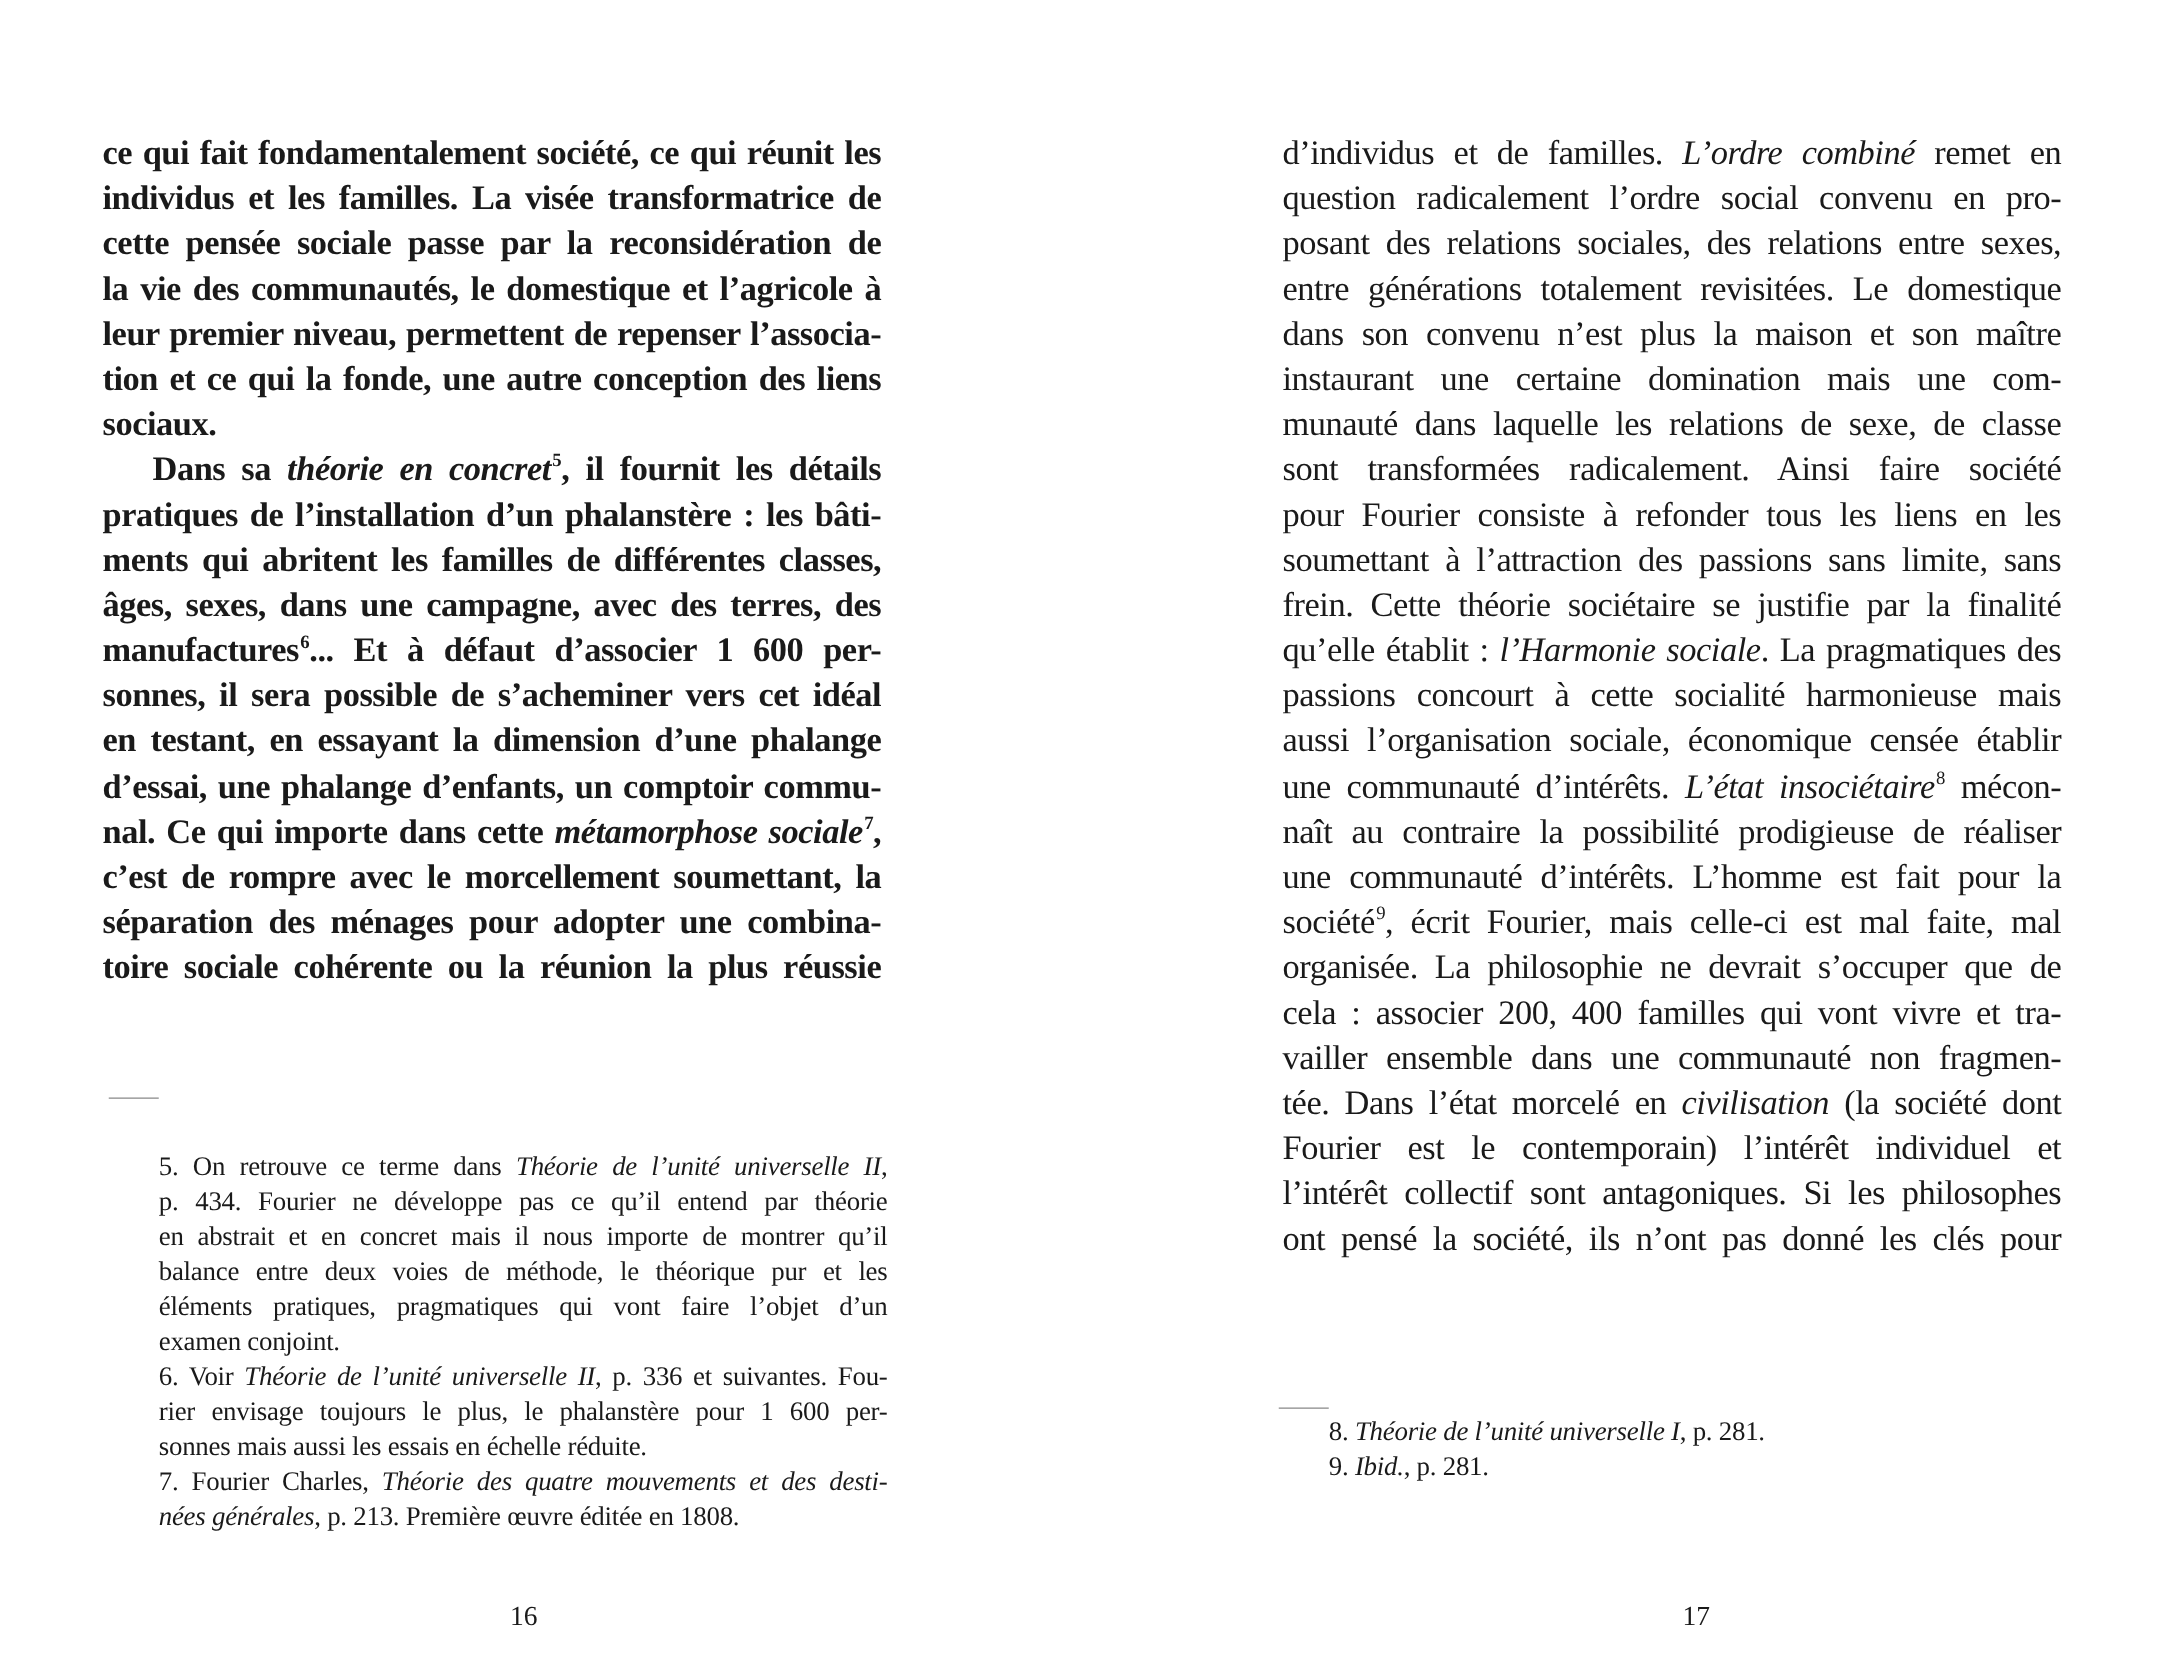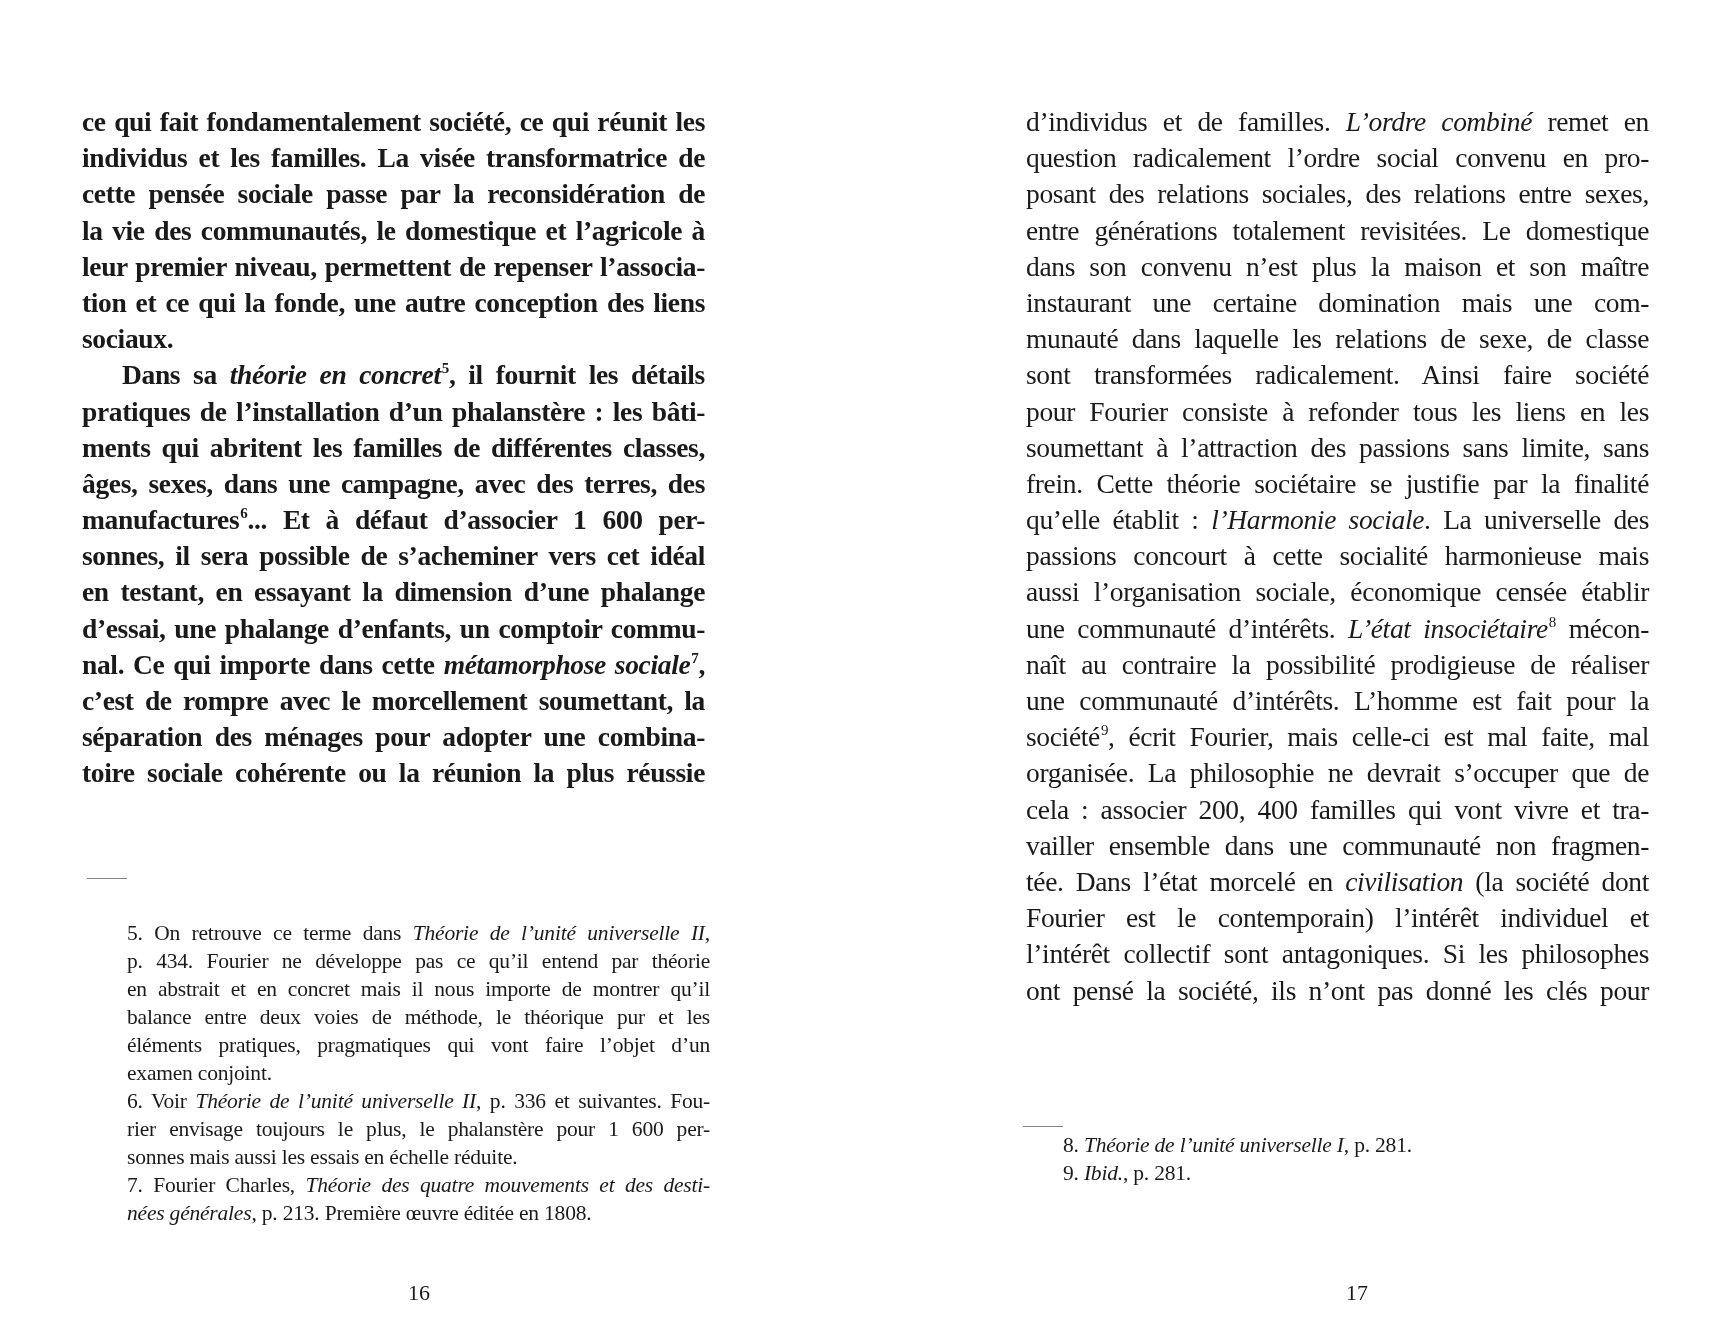--- a/index.html
+++ b/index.html
@@ -151,21 +151,21 @@
     <span class="line">question radicalement l’ordre social convenu en pro-</span>
     <span class="line">posant des relations sociales, des relations entre sexes,</span>
     <span class="line">entre générations totalement revisitées. Le domestique</span>
     <span class="line">dans son convenu n’est plus la maison et son maître</span>
     <span class="line">instaurant une certaine domination mais une com-</span>
     <span class="line">munauté dans laquelle les relations de sexe, de classe</span>
     <span class="line">sont transformées radicalement. Ainsi faire société</span>
     <span class="line">pour Fourier consiste à refonder tous les liens en les</span>
     <span class="line">soumettant à l’attraction des passions sans limite, sans</span>
     <span class="line">frein. Cette théorie sociétaire se justifie par la finalité</span>
-    <span class="line"><span>qu’elle établit : </span><span class="it">l’Harmonie sociale</span><span>. La universelle des</span></span>
+    <span class="line"><span>qu’elle établit : </span><span class="it">l’Harmonie sociale</span><span>. La pragmatiques des</span></span>
     <span class="line">passions concourt à cette socialité harmonieuse mais</span>
     <span class="line">aussi l’organisation sociale, économique censée établir</span>
     <span class="line"><span>une communauté d’intérêts. </span><span class="it">L’état insociétaire</span><sup class="fn">8</sup><span> mécon-</span></span>
     <span class="line">naît au contraire la possibilité prodigieuse de réaliser</span>
     <span class="line">une communauté d’intérêts. L’homme est fait pour la</span>
     <span class="line"><span>société</span><sup class="fn">9</sup><span>, écrit Fourier, mais celle-ci est mal faite, mal</span></span>
     <span class="line">organisée. La philosophie ne devrait s’occuper que de</span>
     <span class="line">cela : associer 200, 400 familles qui vont vivre et tra-</span>
     <span class="line">vailler ensemble dans une communauté non fragmen-</span>
     <span class="line"><span>tée. Dans l’état morcelé en </span><span class="it">civilisation</span><span> (la société dont</span></span>

